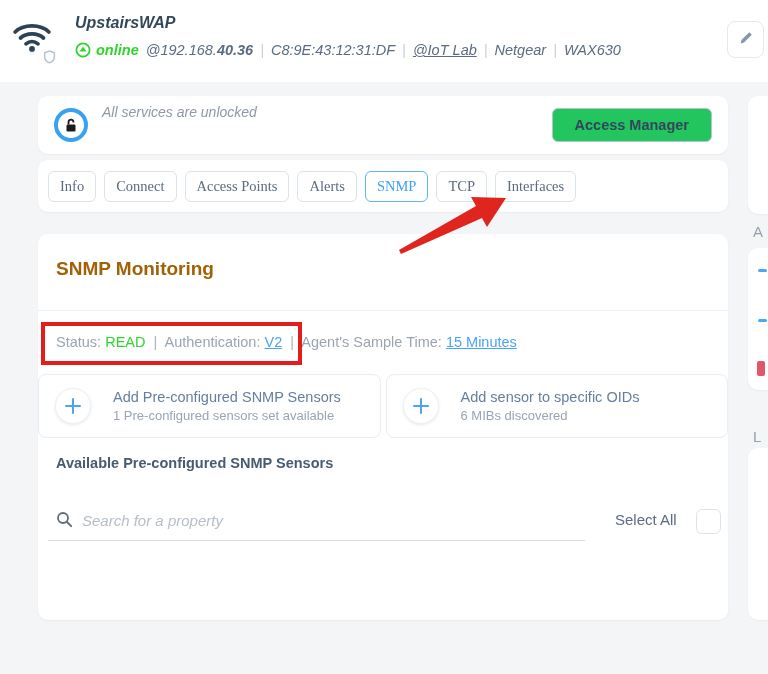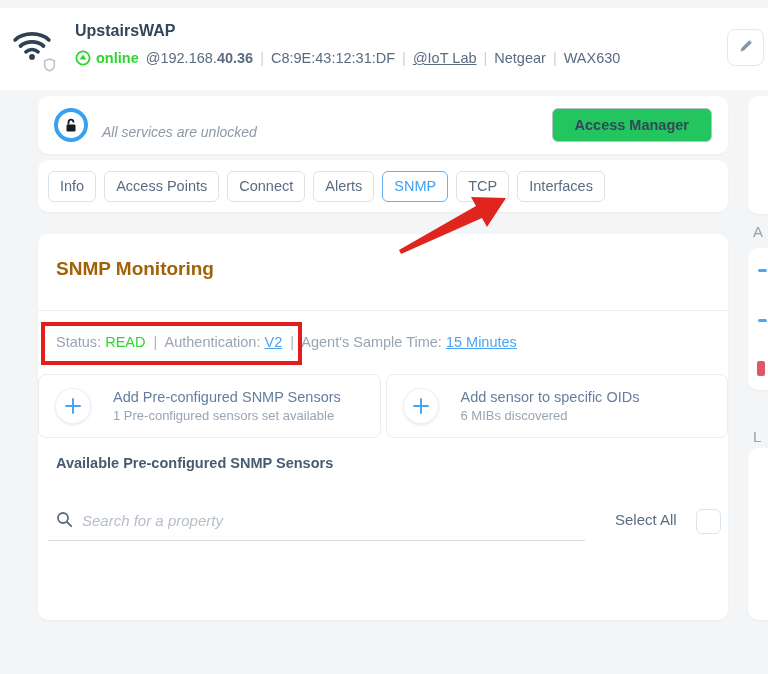--- a/index.html
+++ b/index.html
@@ -1,40 +1,40 @@
 <!DOCTYPE html>
 <html><head>
 <meta charset="utf-8">
 <style>
   * { margin:0; padding:0; box-sizing:border-box; }
   html,body { width:768px; height:674px; overflow:hidden; }
   body { font-family:"Liberation Sans", sans-serif; background:#f4f5f7; position:relative; color:#5a6b82; }
 
   
-  .app-header { position:absolute; left:0; top:8px; width:768px; height:82px; background:#ffffff; }
+  .app-header { position:absolute; left:0; top:0; width:768px; height:82px; background:#ffffff;font-style:italic; }
   .dev-icon-wrap { position:absolute; left:12px; top:20px; width:48px; height:46px; }
   .shield-badge { position:absolute; left:26px; top:26px; width:22px; height:22px; background:#fff; border-radius:50%; display:flex; align-items:center; justify-content:center; }
   .dev-title { position:absolute; left:75px; top:14px; font-size:16px; font-weight:bold; color:#33475b; }
   .dev-subtitle { position:absolute; left:75px; top:42px; font-size:14.5px; color:#5a6b82; display:flex; align-items:center; gap:7px; white-space:nowrap; }
   .online-ico { display:inline-flex; margin-right:-2px; }
   .online-txt { color:#2ed52e; font-weight:bold; }
   .pipe { color:#c7d0d9; font-weight:normal; }
   .ip-bold { font-weight:bold; }
   .loc-link { text-decoration:underline; color:#5a6b82; cursor:pointer; }
   .edit-btn { position:absolute; left:727px; top:21px; width:37px; height:37px; background:#fff; border:1px solid #e2e8ee; border-radius:8px; display:flex; align-items:center; justify-content:center; cursor:pointer; }
 
   
   .card { position:absolute; background:#fff; border-radius:10px; box-shadow:0 1px 2px rgba(40,60,80,0.05); }
   .services-card { left:38px; top:96px; width:690px; height:58px; }
   .lock-ring { position:absolute; left:16px; top:12px; width:34px; height:34px; border:4px solid #38a1f0; border-radius:50%; display:flex; align-items:center; justify-content:center; background:#fff; }
-  .services-msg { position:absolute; left:64px; top:28px; font-style:italic; font-size:14px; color:#8e99a6; }
+  .services-msg { position:absolute; left:64px; top:8px; font-style:italic; font-size:14px; color:#8e99a6; }
   .access-manager-btn { position:absolute; right:16px; top:12px; height:34px; padding:0 22px; background:#22c55e; border:1px solid #b6c2cf; border-radius:6px; font-size:14.5px; font-weight:bold; color:#33475b; display:flex; align-items:center; cursor:pointer; font-family:inherit; }
 
   .tabs-card { left:38px; top:160px; width:690px; height:52px; display:flex; align-items:center; gap:8px; padding:0 10px; }
-  .tab { height:31px; padding:0 11px; display:flex; align-items:center; background:#fff; border:1px solid #dbe2e9; border-radius:6px; font-size:14.5px; color:#5a6b82; cursor:pointer; white-space:nowrap; font-family:Liberation Sans, sans-serif; }
+  .tab { height:31px; padding:0 11px; display:flex; align-items:center; background:#fff; border:1px solid #dbe2e9; border-radius:6px; font-size:14.5px; color:#5a6b82; cursor:pointer; white-space:nowrap; font-family:Liberation Serif, serif; }
   .tab.active { border-color:#63b1f6; color:#3ea0f4; }
 
   .snmp-card { left:38px; top:234px; width:690px; height:386px; }
   .snmp-title { position:absolute; left:18px; top:24px; font-size:19px; font-weight:bold; color:#a16207; }
   .hr1 { position:absolute; left:0; top:76px; width:100%; height:1px; background:#eef1f4; }
   .status-row { position:absolute; left:18px; top:100px; font-size:14.5px; color:#9aa5b2; white-space:nowrap; }
   .status-row .green { color:#2ed52e; font-weight:normal; }
   .status-row .blue-link { color:#4aa4f5; text-decoration:underline; cursor:pointer; }
   .status-row .sep { color:#aab4bf; padding:0 4px; }
 
@@ -124,22 +124,22 @@
       <rect x="2.5" y="6.5" width="9" height="7" rx="1.2" fill="#1b1b1b"></rect>
       <path d="M4.5 6.5 V4.4 C4.5 2.7 5.6 1.6 7 1.6 C8.4 1.6 9.5 2.7 9.5 4.4" fill="none" stroke="#1b1b1b" stroke-width="1.8"></path>
     </svg>
   </div>
   <div class="services-msg">All services are unlocked</div>
   <button class="access-manager-btn">Access Manager</button>
 </div>
 
 <div class="card tabs-card">
   <button class="tab">Info</button>
+  <button class="tab">Connect</button>
   <button class="tab">Access Points</button>
-  <button class="tab">Connect</button>
   <button class="tab">Alerts</button>
   <button class="tab active">SNMP</button>
   <button class="tab">TCP</button>
   <button class="tab">Interfaces</button>
 </div>
 
 <div class="card snmp-card">
   <div class="snmp-title">SNMP Monitoring</div>
   <div class="hr1"></div>
 

